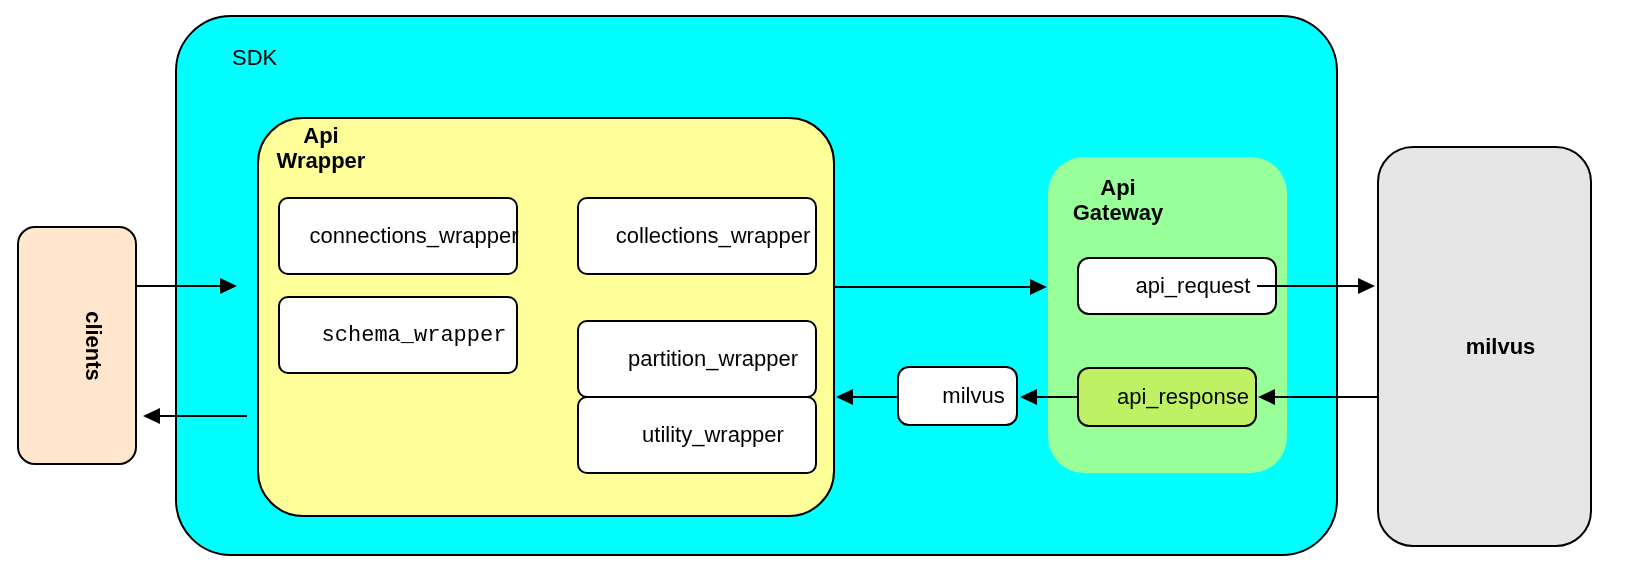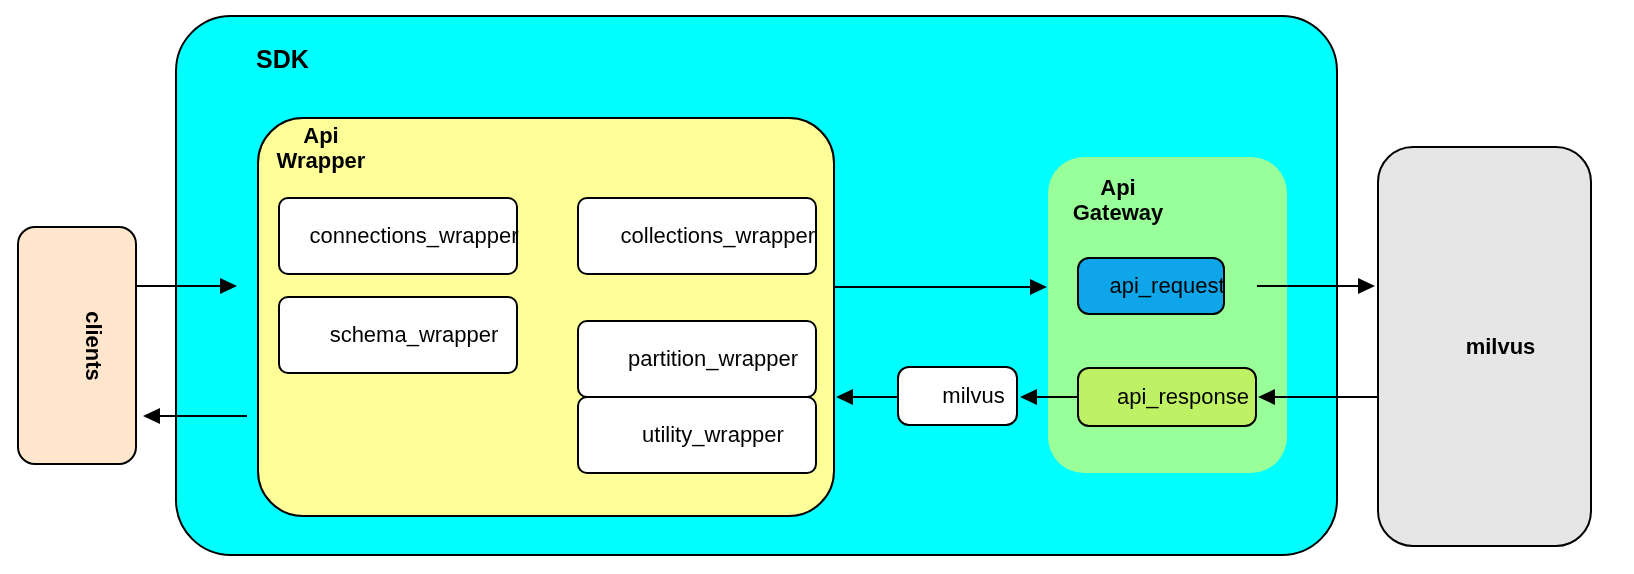--- a/index.html
+++ b/index.html
@@ -26,44 +26,44 @@
   .txt  { font-size: 22px; }
   .bold { font-weight: bold; }
   .pre  { white-space: pre-line; }
 
   
   #clients { left: 17px; top: 226px; width: 120px; height: 239px; border-radius: 18px; background: #ffe6cc; }
   #clients .label-rot { transform: rotate(90deg); font-weight: bold; font-size: 22px; }
 
   
   #sdk { left: 175px; top: 15px; width: 1163px; height: 541px; border-radius: 56px; background: #00ffff; }
-  #sdk-label { position: absolute; left: 55px; top: 28px; font-size: 25px; font-weight: bold; margin-left: 24px; }
+  #sdk-label { position: absolute; left: 55px; top: 28px; font-size: 22px; font-weight: normal; }
 
   
   #api-wrapper { left: 80px; top: 100px; width: 578px; height: 400px; border-radius: 46px; background: #ffff99; }
   #api-wrapper-label { position: absolute; left: 6px; top: 4px; width: 112px; text-align: center;
                        line-height: 25px; font-size: 22px; font-weight: bold; }
   .module { position: absolute; width: 240px; height: 78px; border-radius: 10px; background: #ffffff;
             box-sizing: border-box; border: 2px solid #000; }
   #m-conn   { left: 19px;  top: 78px;  }
-  #m-coll   { left: 318px; top: 78px; justify-content: flex-end;  }
-  #m-schema { left: 19px;  top: 177px; }
+  #m-coll   { left: 318px; top: 78px;  }
+  #m-schema { left: 19px;  top: 177px; font-family: Liberation Mono, monospace; }
   #m-part   { left: 318px; top: 177px; margin-top: 24px; }
   #m-index  { left: 19px;  top: 277px; }
   #m-util   { left: 318px; top: 277px; }
 
   
   #checker { left: 720px; top: 349px; width: 121px; height: 60px; border-radius: 12px; background: #ffffff; }
 
   
   #api-gateway { left: 871px; top: 140px; width: 239px; height: 316px; border-radius: 36px;
                  background: #99ff99; border: none; }
   #api-gateway-label { position: absolute; left: 14px; top: 18px; width: 112px; text-align: center;
                        line-height: 25px; font-size: 22px; font-weight: bold; }
-  #api-request  { left: 29px; top: 100px; width: 148px; height: 58px; border-radius: 12px; background: #0ea5e9; }
+  #api-request  { left: 29px; top: 100px; width: 200px; height: 58px; border-radius: 12px; background: #ffffff; }
   #api-response { left: 29px; top: 210px; width: 180px; height: 60px; border-radius: 12px; background: #bef264; }
 
   
   #milvus { left: 1377px; top: 146px; width: 215px; height: 401px; border-radius: 36px; background: #e6e6e6; }
 
   
   .arrow { position: absolute; z-index: 5; height: 0; }
   .aline { position: absolute; top: -1px; height: 2px; background: #000; }
   .ahead { position: absolute; top: -8px; width: 0; height: 0;
            border-top: 8px solid transparent; border-bottom: 8px solid transparent; }

